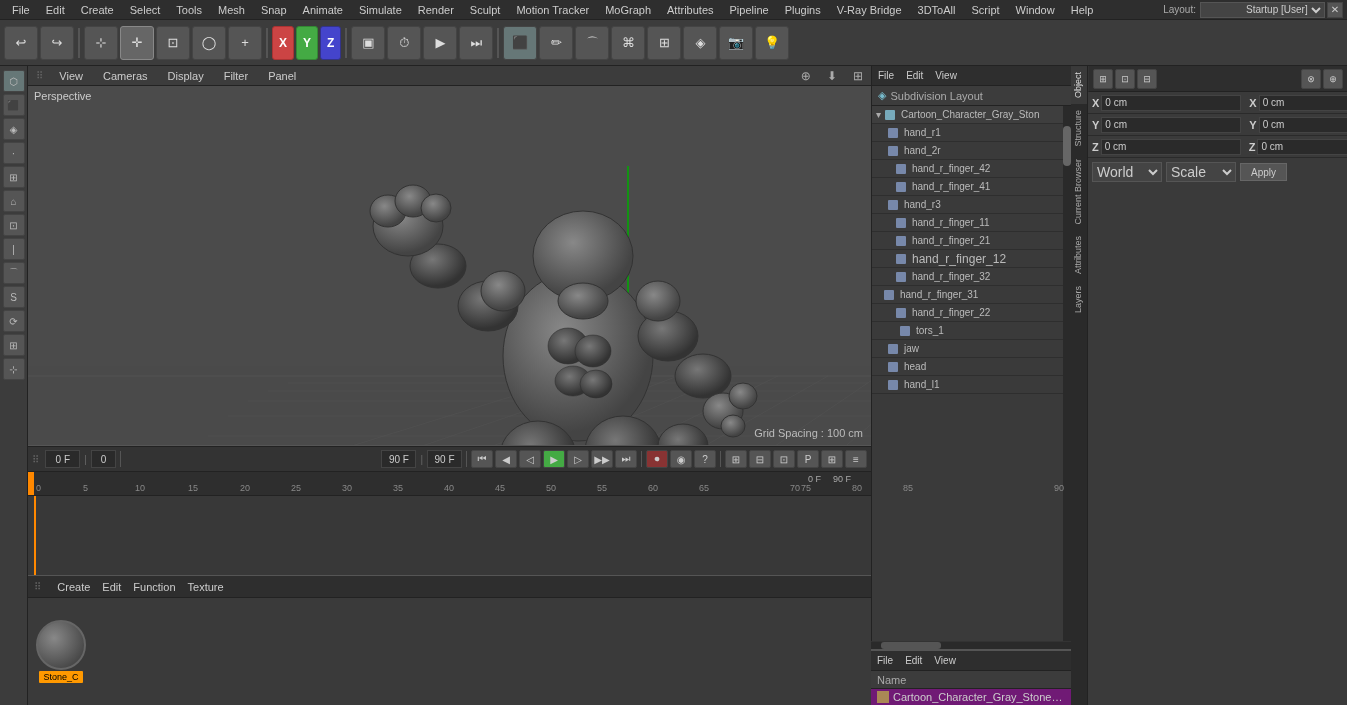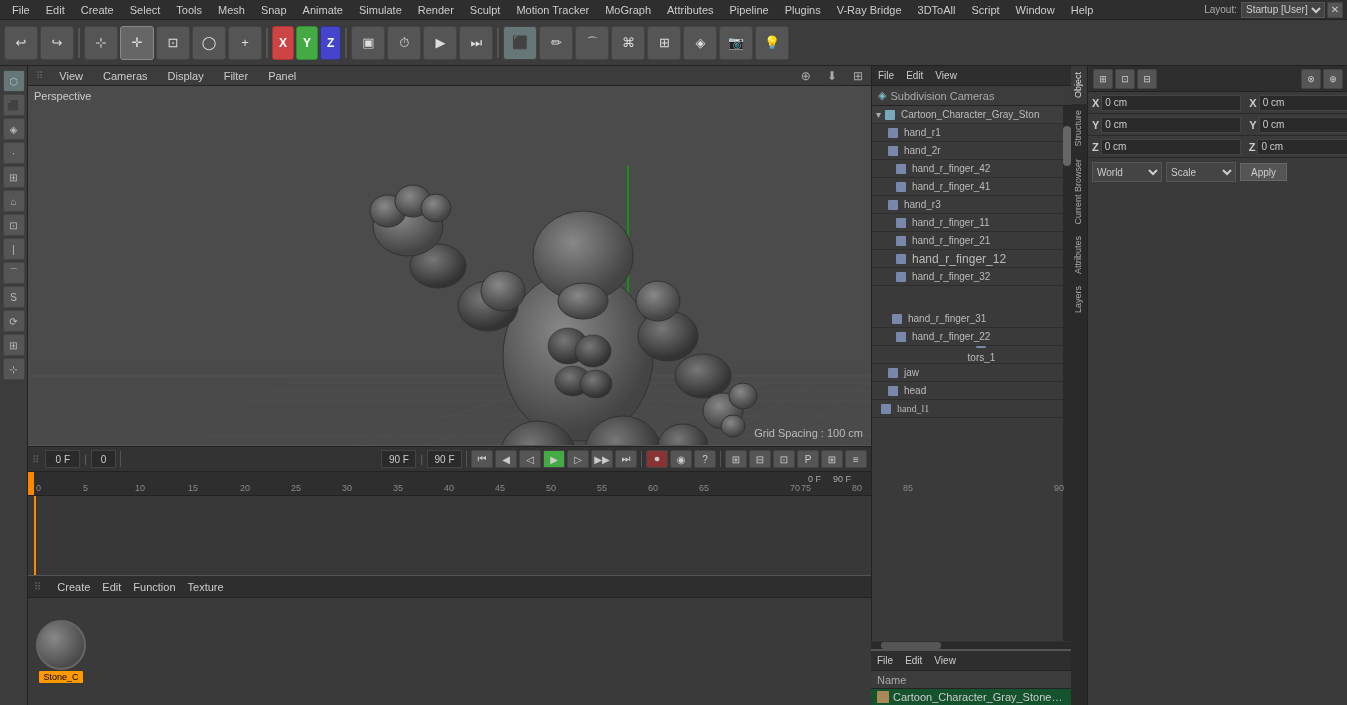--- a/index.html
+++ b/index.html
@@ -55,21 +55,21 @@
 
     
     #coord-panel { width: 260px; background: #3a3a3a; border-left: 1px solid #222; display: flex; flex-direction: column; font-size: 11px; }
     .coord-icon-btn { width: 20px; height: 20px; background: #555; border: 1px solid #444; border-radius: 2px; display: flex; align-items: center; justify-content: center; cursor: pointer; color: #ccc; font-size: 9px; }
     .coord-row { height: 22px; display: flex; align-items: center; padding: 0 4px; gap: 2px; border-bottom: 1px solid #2a2a2a; }
     .coord-label { width: 16px; color: #ccc; font-weight: bold; }
     .coord-field { flex: 1; height: 16px; background: #2a2a2a; border: 1px solid #444; color: #ccc; font-size: 10px; padding: 0 3px; }
     .coord-label2 { width: 16px; color: #ccc; font-weight: bold; margin-left: 6px; }
     .coord-field2 { flex: 1; height: 16px; background: #2a2a2a; border: 1px solid #444; color: #ccc; font-size: 10px; padding: 0 3px; }
     #coord-bottom { height: 24px; display: flex; align-items: center; padding: 0 4px; gap: 4px; margin-top: 2px; }
-    .coord-dropdown { height: 20px; background: #444; border: 1px solid #555; color: #ccc; font-size: 10px; width: 70px; }
+    .coord-dropdown { height: 20px; background: #444; border: 1px solid #555; color: #ccc; font-size: 14px; width: 70px; }
     .apply-btn { height: 18px; padding: 0 10px; background: #555; border: 1px solid #666; color: #ccc; font-size: 10px; cursor: pointer; }
 
     
     #bottom-area { display: flex; height: 130px; border-top: 1px solid #555; }
     #mat-area { flex: 1; background: #3a3a3a; display: flex; flex-direction: column; }
     #mat-top-bar { height: 22px; background: #2e2e2e; display: flex; align-items: center; padding: 0 6px; gap: 12px; border-bottom: 1px solid #222; }
 
     
     #vsidebar { width: 16px; background: #2a2a2a; display: flex; flex-direction: column; }
     .vtab { writing-mode: vertical-rl; transform: rotate(180deg); font-size: 9px; color: #aaa; padding: 6px 2px; cursor: pointer; }
@@ -97,21 +97,21 @@
   <div class="menu-item">Attributes</div>
   <div class="menu-item">Pipeline</div>
   <div class="menu-item">Plugins</div>
   <div class="menu-item">V-Ray Bridge</div>
   <div class="menu-item">3DToAll</div>
   <div class="menu-item">Script</div>
   <div class="menu-item">Window</div>
   <div class="menu-item">Help</div>
   <div style="flex:1;"></div>
   <div style="font-size:10px;color:#aaa;margin-right:4px;">Layout:</div>
-  <select style="height:16px;font-size:10px;background:#444;border:1px solid #555;color:#ccc;">
+  <select style="height:16px;font-size:10px;background:#444;border:1px solid #555;color:#ccc;padding-left:41px;">
     <option>Startup [User]</option>
   </select>
   <div style="width:16px;height:16px;background:#555;border:1px solid #444;display:flex;align-items:center;justify-content:center;margin-left:2px;cursor:pointer;font-size:10px;color:#ccc;">✕</div>
 </div>
 
 <div id="toolbar">
   <div class="toolbar-btn">↩</div>
   <div class="toolbar-btn">↪</div>
   <div class="toolbar-separator"></div>
   <div class="toolbar-btn">⊹</div>
@@ -380,21 +380,21 @@
     <div style="display:flex;flex-direction:column;flex:1;border-left:1px solid #222;overflow:hidden;">
 
       <div style="height:20px;background:#2e2e2e;display:flex;align-items:center;padding:0 6px;gap:12px;border-bottom:1px solid #222;">
         <div style="font-size:10px;color:#ccc;cursor:pointer;">File</div>
         <div style="font-size:10px;color:#ccc;cursor:pointer;">Edit</div>
         <div style="font-size:10px;color:#ccc;cursor:pointer;">View</div>
       </div>
 
       <div style="height:20px;background:#3c3c3c;display:flex;align-items:center;padding:0 6px;border-bottom:1px solid #222;font-size:11px;color:#aaa;">
         <span style="color:#7bc;margin-right:4px;">◈</span>
-        <span>Subdivision Cameras</span>
+        <span>Subdivision Layout</span>
       </div>
 
       <div style="flex:1;overflow:hidden;display:flex;">
         <div style="flex:1;overflow:hidden;">
 
           <div class="obj-item" style="padding-left:4px;background:#3e3e3e;">
             <span style="color:#aaa;font-size:10px;">▾</span>
             <span style="width:10px;height:10px;background:#7ab;border-radius:1px;display:inline-block;margin-right:2px;"></span>
             <span style="font-size:10px;overflow:hidden;text-overflow:ellipsis;white-space:nowrap;">Cartoon_Character_Gray_Ston</span>
           </div>
@@ -428,41 +428,41 @@
             <span style="font-size:10px;">hand_r_finger_21</span>
           </div>
           <div class="obj-item" style="padding-left:24px;">
             <span style="width:10px;height:10px;background:#78a;border-radius:1px;display:inline-block;margin-right:2px;"></span>
             <span style="font-size:12px;">hand_r_finger_12</span>
           </div>
           <div class="obj-item" style="padding-left:24px;">
             <span style="width:10px;height:10px;background:#78a;border-radius:1px;display:inline-block;margin-right:2px;"></span>
             <span style="font-size:10px;">hand_r_finger_32</span>
           </div>
-          <div class="obj-item" style="padding-left:20px;margin-top:24px;">
+          <div class="obj-item" style="padding-left:12px;">
             <span style="width:10px;height:10px;background:#78a;border-radius:1px;display:inline-block;margin-right:2px;"></span>
             <span style="font-size:10px;">hand_r_finger_31</span>
           </div>
           <div class="obj-item" style="padding-left:24px;">
             <span style="width:10px;height:10px;background:#78a;border-radius:1px;display:inline-block;margin-right:2px;"></span>
             <span style="font-size:10px;">hand_r_finger_22</span>
           </div>
-          <div class="obj-item" style="padding-left:28px;flex-direction:column;">
+          <div class="obj-item" style="padding-left:28px;">
             <span style="width:10px;height:10px;background:#78a;border-radius:1px;display:inline-block;margin-right:2px;"></span>
             <span style="font-size:10px;">tors_1</span>
           </div>
           <div class="obj-item" style="padding-left:16px;">
             <span style="width:10px;height:10px;background:#78a;border-radius:1px;display:inline-block;margin-right:2px;"></span>
             <span style="font-size:10px;">jaw</span>
           </div>
           <div class="obj-item" style="padding-left:16px;">
             <span style="width:10px;height:10px;background:#78a;border-radius:1px;display:inline-block;margin-right:2px;"></span>
             <span style="font-size:10px;">head</span>
           </div>
-          <div class="obj-item" style="padding-left:9px;font-family:Liberation Serif, serif;">
+          <div class="obj-item" style="padding-left:16px;">
             <span style="width:10px;height:10px;background:#78a;border-radius:1px;display:inline-block;margin-right:2px;"></span>
             <span style="font-size:10px;">hand_l1</span>
           </div>
         </div>
 
         <div style="width:8px;background:#2a2a2a;display:flex;flex-direction:column;">
           <div style="width:100%;height:40px;background:#666;border-radius:4px;margin-top:20px;"></div>
         </div>
       </div>
     </div>
@@ -476,21 +476,21 @@
       <div style="height:20px;background:#2e2e2e;display:flex;align-items:center;padding:0 6px;gap:12px;border-bottom:1px solid #222;">
         <div style="font-size:10px;color:#ccc;cursor:pointer;">File</div>
         <div style="font-size:10px;color:#ccc;cursor:pointer;">Edit</div>
         <div style="font-size:10px;color:#ccc;cursor:pointer;">View</div>
       </div>
 
       <div style="height:18px;display:flex;align-items:center;padding:0 6px;background:#3c3c3c;border-bottom:1px solid #222;">
         <span style="font-size:11px;color:#aaa;">Name</span>
       </div>
 
-      <div class="mat-item" style="background:#14532d;">
+      <div class="mat-item" style="background:#701a75;">
         <div class="mat-color"></div>
         <span class="mat-name">Cartoon_Character_Gray_Stone_G</span>
       </div>
     </div>
   </div>
 
   <div id="vsidebar" style="display:flex;flex-direction:column;width:16px;background:#2a2a2a;">
     <div class="vtab" style="color:#ddd;background:#3a3a3a;">Object</div>
     <div class="vtab">Structure</div>
     <div class="vtab">Current Browser</div>

